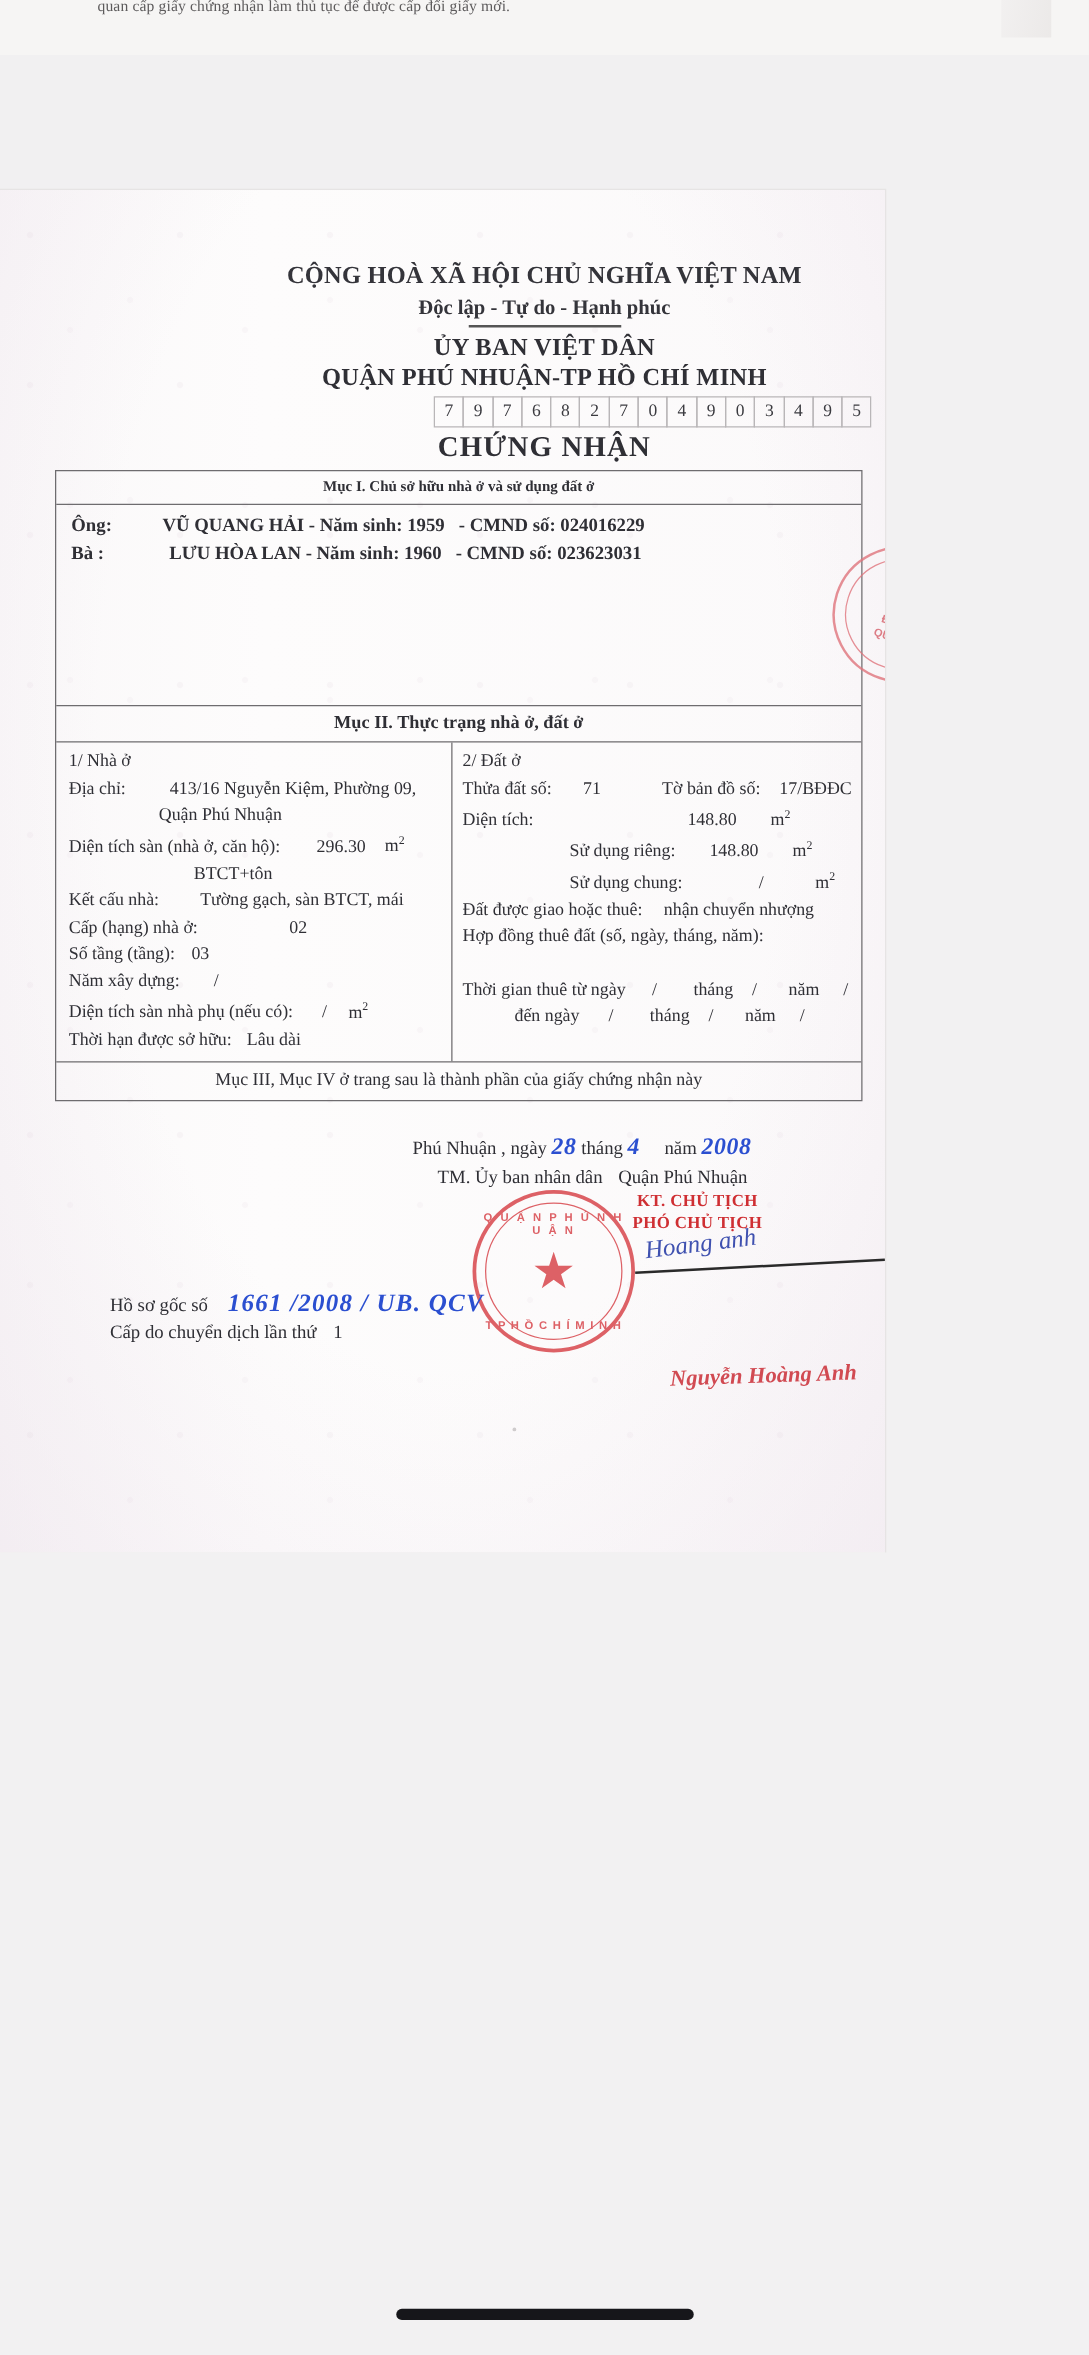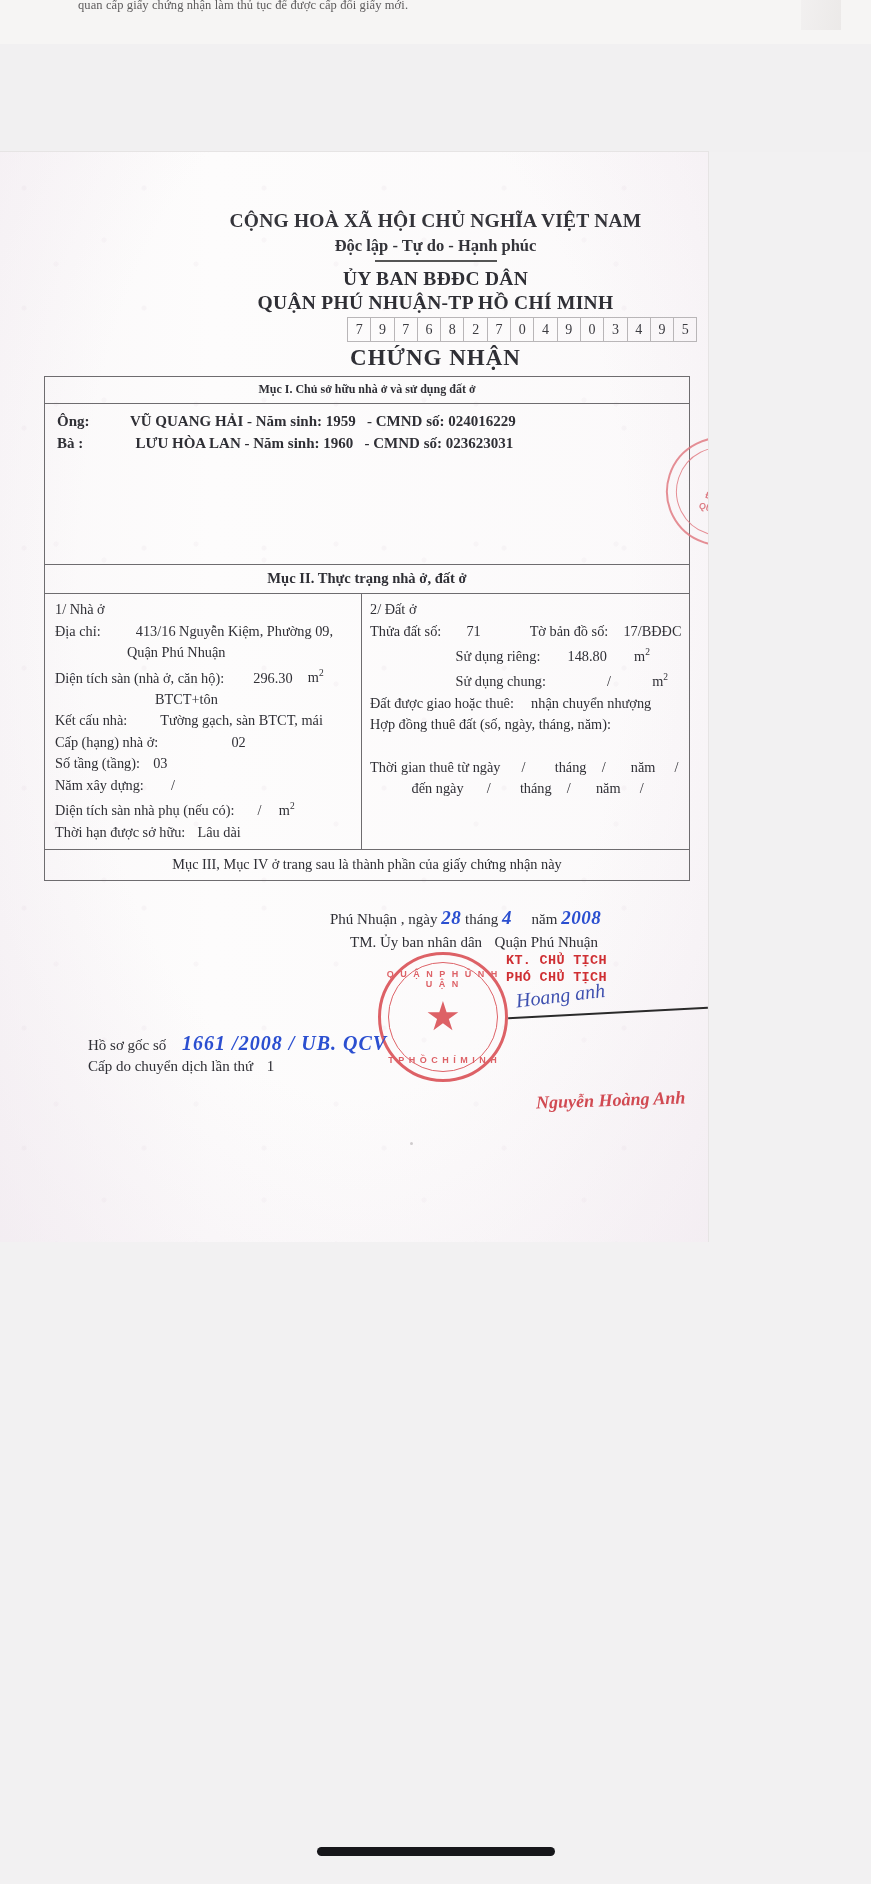--- a/index.html
+++ b/index.html
@@ -138,21 +138,21 @@
   .hand{
     font-family:"Liberation Serif",serif;color:#2b4fd0;
     font-style:italic;font-size:19px;font-weight:bold;letter-spacing:.5px;
   }
   .tm{
     position:absolute;left:350px;top:782px;font-size:15px;color:#2f2f35;white-space:nowrap;
   }
   .kt{
     position:absolute;left:506px;top:800px;text-align:center;
     color:#cf2f33;font-weight:bold;font-size:13.5px;line-height:17px;
-    font-family:Liberation Mono, monospace;letter-spacing:.3px;
+    font-family:Liberation Serif, serif;letter-spacing:.3px;
   }
 
   
   .seal{
     position:absolute;left:378px;top:800px;width:124px;height:124px;
     border:3px solid #d8474d;border-radius:50%;
     opacity:.85;
   }
   .seal:after{
     content:"";position:absolute;inset:7px;border:1.5px solid #d8474d;border-radius:50%;
@@ -229,21 +229,21 @@
   </div>
   <div class="gap"></div>
 
   <div class="page">
     <div class="wm"></div>
     <div class="page-inner">
 
       <div class="natl-title center">CỘNG HOÀ XÃ HỘI CHỦ NGHĨA VIỆT NAM</div>
       <div class="motto center">Độc lập - Tự do - Hạnh phúc</div>
       <div class="motto-rule"></div>
-      <div class="org1 center">ỦY BAN BĐĐC DÂN</div>
+      <div class="org1 center">ỦY BAN VIỆT DÂN</div>
       <div class="org2 center">QUẬN PHÚ NHUẬN-TP HỒ CHÍ MINH</div>
 
       <div class="serial">
         <div class="cell">7</div>
         <div class="cell">9</div>
         <div class="cell">7</div>
         <div class="cell">6</div>
         <div class="cell">8</div>
         <div class="cell">2</div>
         <div class="cell">7</div>
@@ -343,20 +343,27 @@
             <div class="r-ln">
               <span>Thửa đất số:</span>
               <span style="display:inline-block;width:18px;"></span>
               <span>71</span>
               <span style="display:inline-block;width:42px;"></span>
               <span>Tờ bản đồ số:</span>
               <span style="display:inline-block;width:8px;"></span>
               <span>17/BĐĐC</span>
             </div>
             <div class="r-ln">
+              <span>Diện tích:</span>
+              <span style="display:inline-block;width:116px;"></span>
+              <span>148.80</span>
+              <span style="display:inline-block;width:20px;"></span>
+              <span><span>m</span><sup>2</sup></span>
+            </div>
+            <div class="r-ln">
               <span style="display:inline-block;width:82px;"></span>
               <span>Sử dụng riêng:</span>
               <span style="display:inline-block;width:20px;"></span>
               <span>148.80</span>
               <span style="display:inline-block;width:20px;"></span>
               <span><span>m</span><sup>2</sup></span>
             </div>
             <div class="r-ln">
               <span style="display:inline-block;width:82px;"></span>
               <span>Sử dụng chung:</span>

